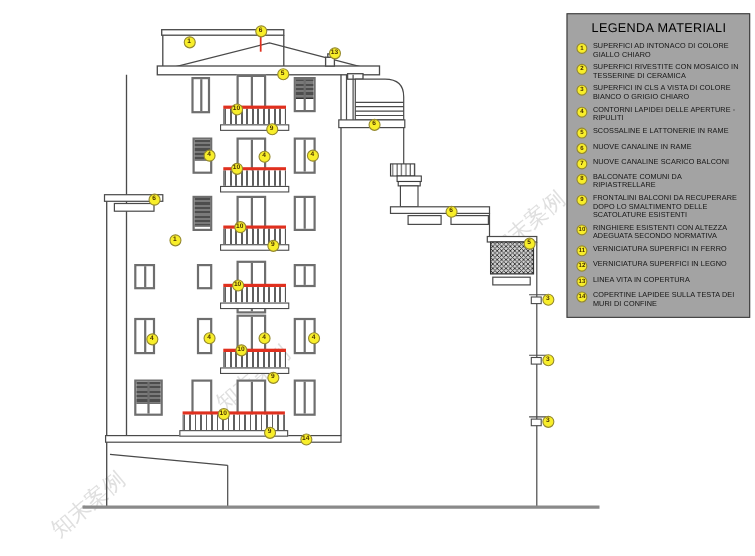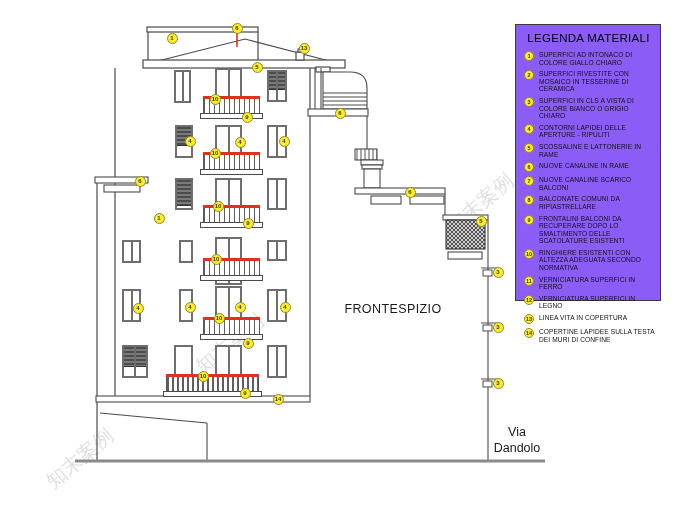--- a/index.html
+++ b/index.html
@@ -21,22 +21,22 @@
   .callout{position:absolute;z-index:6;width:11px;height:11px;border-radius:50%;box-sizing:border-box;
         background:#f8ee2a;border:1px solid #94882e;color:#4a3200;
         font-size:6px;font-weight:bold;line-height:9px;text-align:center;}
   
   .lbl{position:absolute;z-index:4;text-align:center;}
   #wall-label{left:328px;top:300px;width:130px;font-size:12.5px;line-height:18px;letter-spacing:.4px;}
   #street-label{left:488px;top:424px;width:58px;font-size:12.5px;line-height:16px;}
   #title-label{left:370px;top:468px;width:200px;font-size:27px;letter-spacing:2px;color:#000;}
   .wm{position:absolute;z-index:0;color:rgba(185,185,185,.45);font-size:20px;transform:rotate(-40deg);white-space:nowrap;}
   
-  #legend{position:absolute;z-index:5;left:515px;top:24px;width:146px;height:277px;box-sizing:border-box;
-        border:1px solid #3c3c3c;background:#8b5cf6;padding:7px 5px 4px 6px;}
+  #legend{position:absolute;z-index:5;left:515px;top:12px;width:167px;height:277px;box-sizing:border-box;
+        border:1px solid #3c3c3c;background:#a3a3a3;padding:7px 5px 4px 6px;}
   #legend h1{margin:0 0 7px 0;text-align:center;font-size:11.5px;font-weight:normal;letter-spacing:.3px;color:#000;}
   .lg-row{display:flex;align-items:flex-start;margin-bottom:4px;}
   .lg-num{flex:0 0 10px;width:10px;height:10px;margin:0 5px 0 2px;border-radius:50%;box-sizing:border-box;
         background:#f8ee2a;border:1px solid #94882e;color:#4a3200;
         font-size:5.5px;font-weight:bold;line-height:8px;text-align:center;}
   .lg-text{font-size:6.6px;line-height:7.6px;color:#111;letter-spacing:.1px;}
 </style>
 </head>
 <body>
 
@@ -223,25 +223,20 @@
       <div class="bars"></div>
       <div class="slab"></div>
     </div>
   <div class="balcony" style="left:166px;top:374px;width:93px;">
     <div class="rail"></div>
       <div class="bars"></div>
       <div class="slab"></div>
     </div>
 
   <div class="lbl" id="wall-label">
-    <div>FRONTESPIZIO</div>
-  </div>
-  <div class="lbl" id="street-label">
-    <div>Via</div>
-    <div>Dandolo</div>
   </div>
 
   <div id="legend">
     <h1>LEGENDA MATERIALI</h1>
     <div id="legend-items">
   <div class="lg-row">
     <span class="lg-num">1</span>
     <span class="lg-text">SUPERFICI AD INTONACO DI COLORE GIALLO CHIARO</span>
   </div>
 

